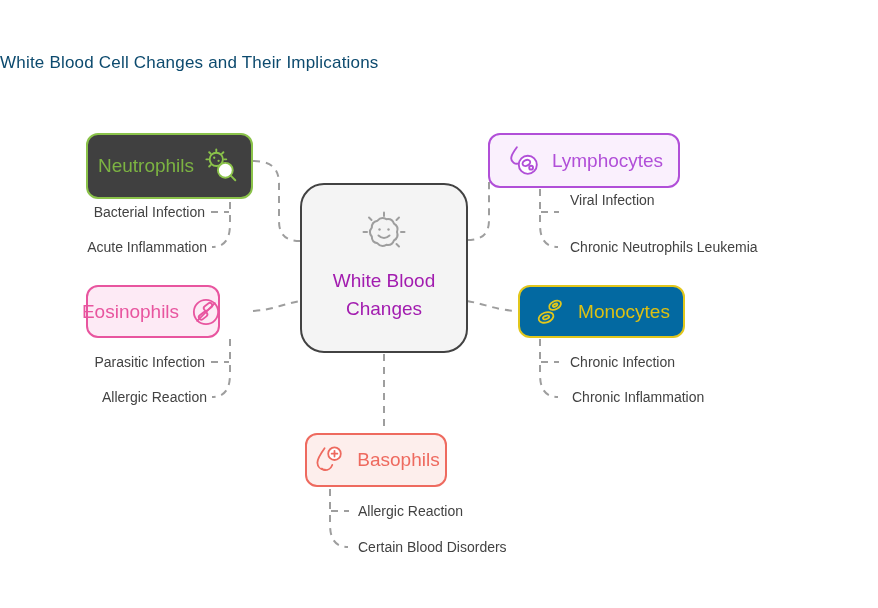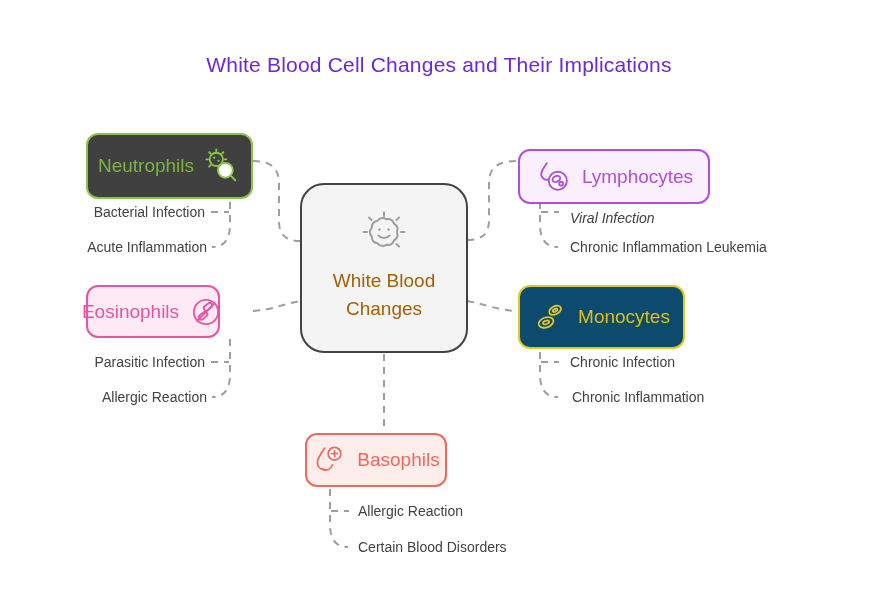--- a/index.html
+++ b/index.html
@@ -9,24 +9,24 @@
   }
   .canvas{
     position:relative;
     width:878px;height:608px;
     background:#ffffff;
     overflow:hidden;
   }
   .title{
     position:absolute;
     left:0;right:0;top:53px;
-    text-align:center;
-    font-size:21px;
+    text-align:left;
+    font-size:17px;
     font-weight:500;
-    color:#6d28d9;
+    color:#0c4a6e;
     letter-spacing:0.2px;
   }
   svg.connectors{
     position:absolute;left:0;top:0;
   }
   svg.connectors path{
     fill:none;
     stroke:#9e9e9e;
     stroke-width:2;
     stroke-dasharray:7 6;
@@ -38,47 +38,47 @@
     justify-content:center;
     gap:9px;
     border-radius:12px;
     border:2px solid;
     box-sizing:border-box;
     font-size:19px;
   }
   .node .icon{display:flex;align-items:center;}
   .neutrophils{left:86px;top:133px;width:167px;height:66px;
     background:#404040;border-color:#8bc34a;color:#7cb342;}
-  .lymphocytes{left:518px;top:133px;width:192px;height:55px;
-    background:#faf0fd;border-color:#b14fd8;color:#b14fd8;margin-top:16px;}
+  .lymphocytes{left:488px;top:133px;width:192px;height:55px;
+    background:#faf0fd;border-color:#b14fd8;color:#b14fd8;}
   .eosinophils{left:86px;top:285px;width:134px;height:53px;
     background:#fdeaf5;border-color:#e8559f;color:#e8559f;}
-  .monocytes{left:518px;top:285px;width:167px;height:64px;
-    background:#0c4a6e;border-color:#e2c71c;color:#ddc012;}
+  .monocytes{left:518px;top:285px;width:167px;height:53px;
+    background:#0369a1;border-color:#e2c71c;color:#ddc012;}
   .basophils{left:305px;top:433px;width:142px;height:54px;
     background:#fdeeec;border-color:#ee6a5f;color:#ee6a5f;}
   .center-node{
     position:absolute;
     left:300px;top:183px;width:168px;height:170px;
     background:#f4f4f4;
     border:2px solid #424242;
     border-radius:24px;
     box-sizing:border-box;
     display:flex;
     flex-direction:column;
     align-items:center;
     justify-content:flex-start;
     padding-top:22px;
   }
   .center-label{
     margin-top:8px;
     text-align:center;
     font-size:19px;
     line-height:28px;
-    color:#a16207;
+    color:#a21caf;
   }
   .sub-label{
     position:absolute;
     font-size:14px;
     color:#424242;
     white-space:nowrap;
     line-height:22px;
   }
   .sub-left{text-align:right;}
 </style>
@@ -198,22 +198,22 @@
         <line x1="25" y1="9.8" x2="25" y2="16.2"></line>
         <line x1="21.8" y1="13" x2="28.2" y2="13"></line>
       </svg>
     </span>
     <span>Basophils</span>
   </div>
 
   <div class="sub-label sub-left" style="right:673px;top:201px;">Bacterial Infection</div>
   <div class="sub-label sub-left" style="right:671px;top:236px;">Acute Inflammation</div>
 
-  <div class="sub-label" style="left:570px;top:207px;font-style:italic;">Viral Infection</div>
-  <div class="sub-label" style="left:570px;top:236px;">Chronic Inflammation Leukemia</div>
+  <div class="sub-label" style="left:570px;top:189px;">Viral Infection</div>
+  <div class="sub-label" style="left:570px;top:236px;">Chronic Neutrophils Leukemia</div>
 
   <div class="sub-label sub-left" style="right:673px;top:351px;">Parasitic Infection</div>
   <div class="sub-label sub-left" style="right:671px;top:386px;">Allergic Reaction</div>
 
   <div class="sub-label" style="left:570px;top:351px;">Chronic Infection</div>
   <div class="sub-label" style="left:572px;top:386px;">Chronic Inflammation</div>
 
   <div class="sub-label" style="left:358px;top:500px;">Allergic Reaction</div>
   <div class="sub-label" style="left:358px;top:536px;">Certain Blood Disorders</div>
 

